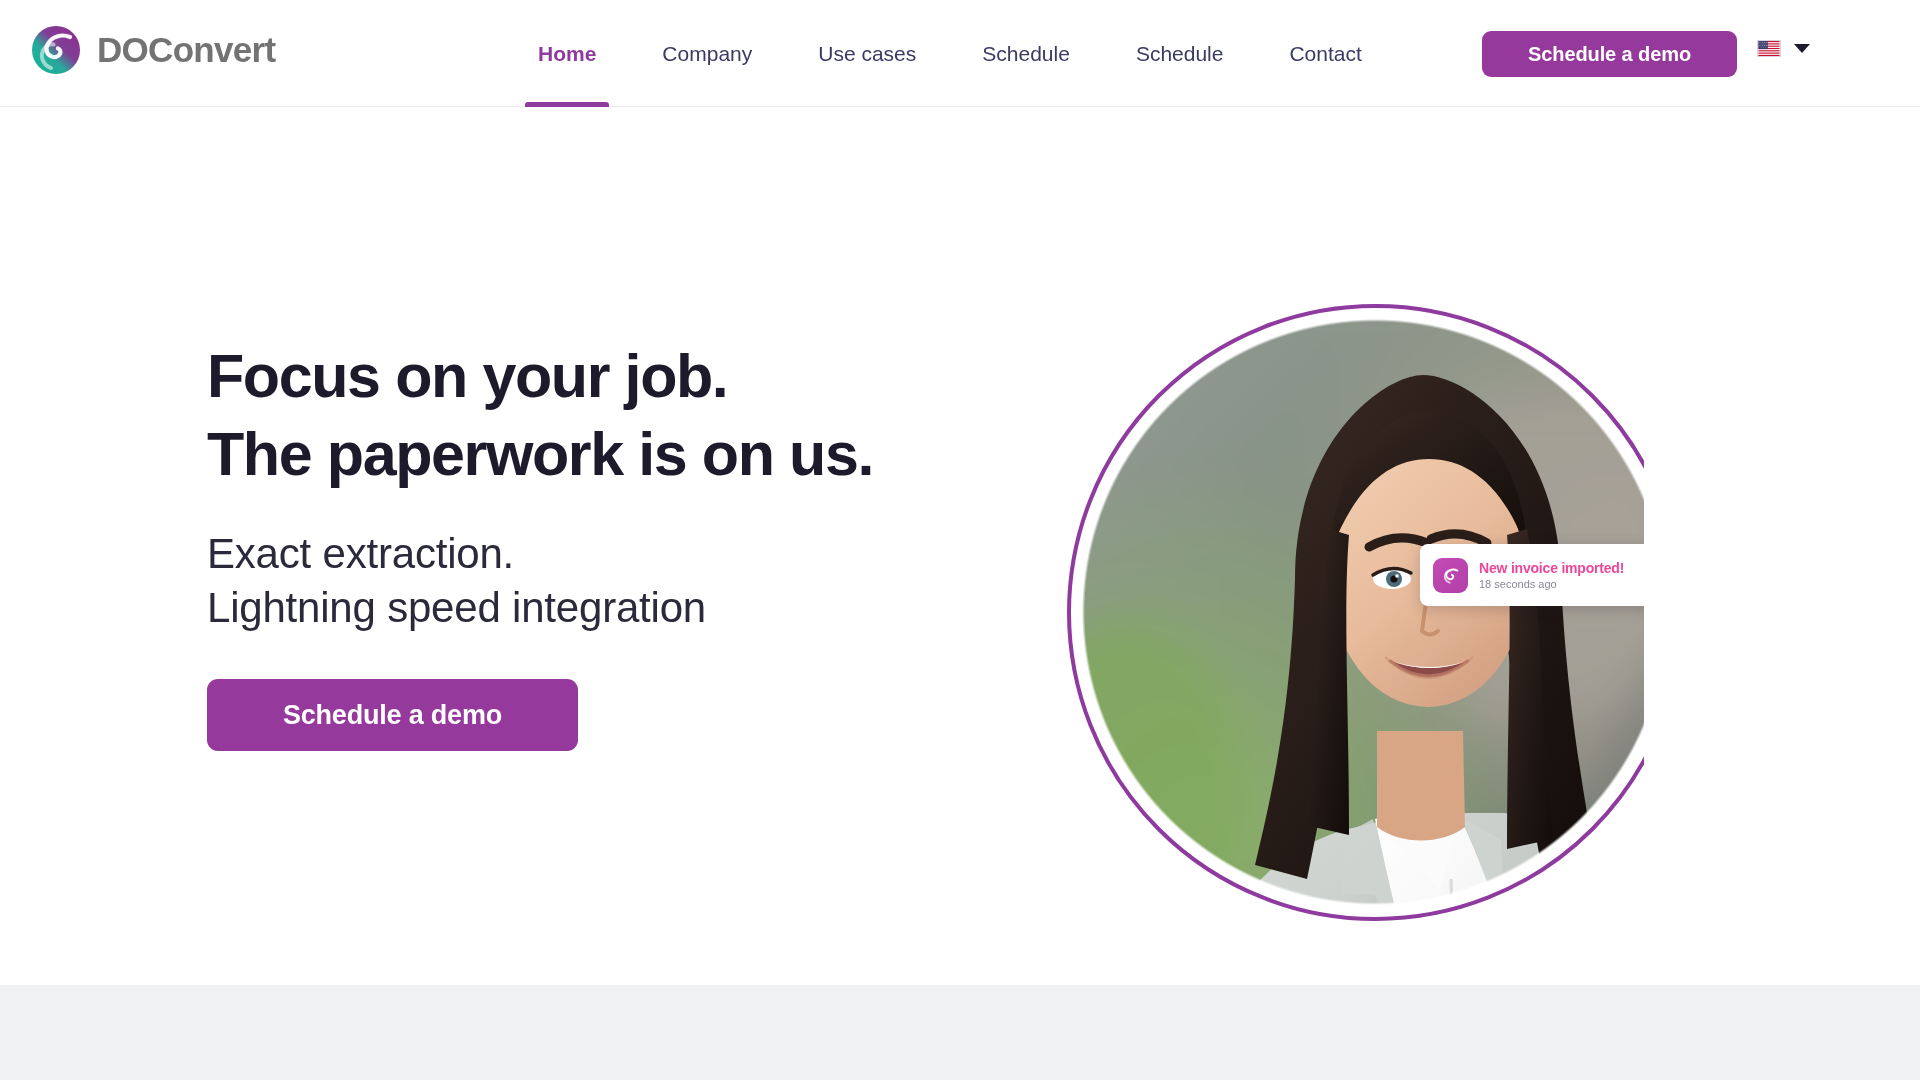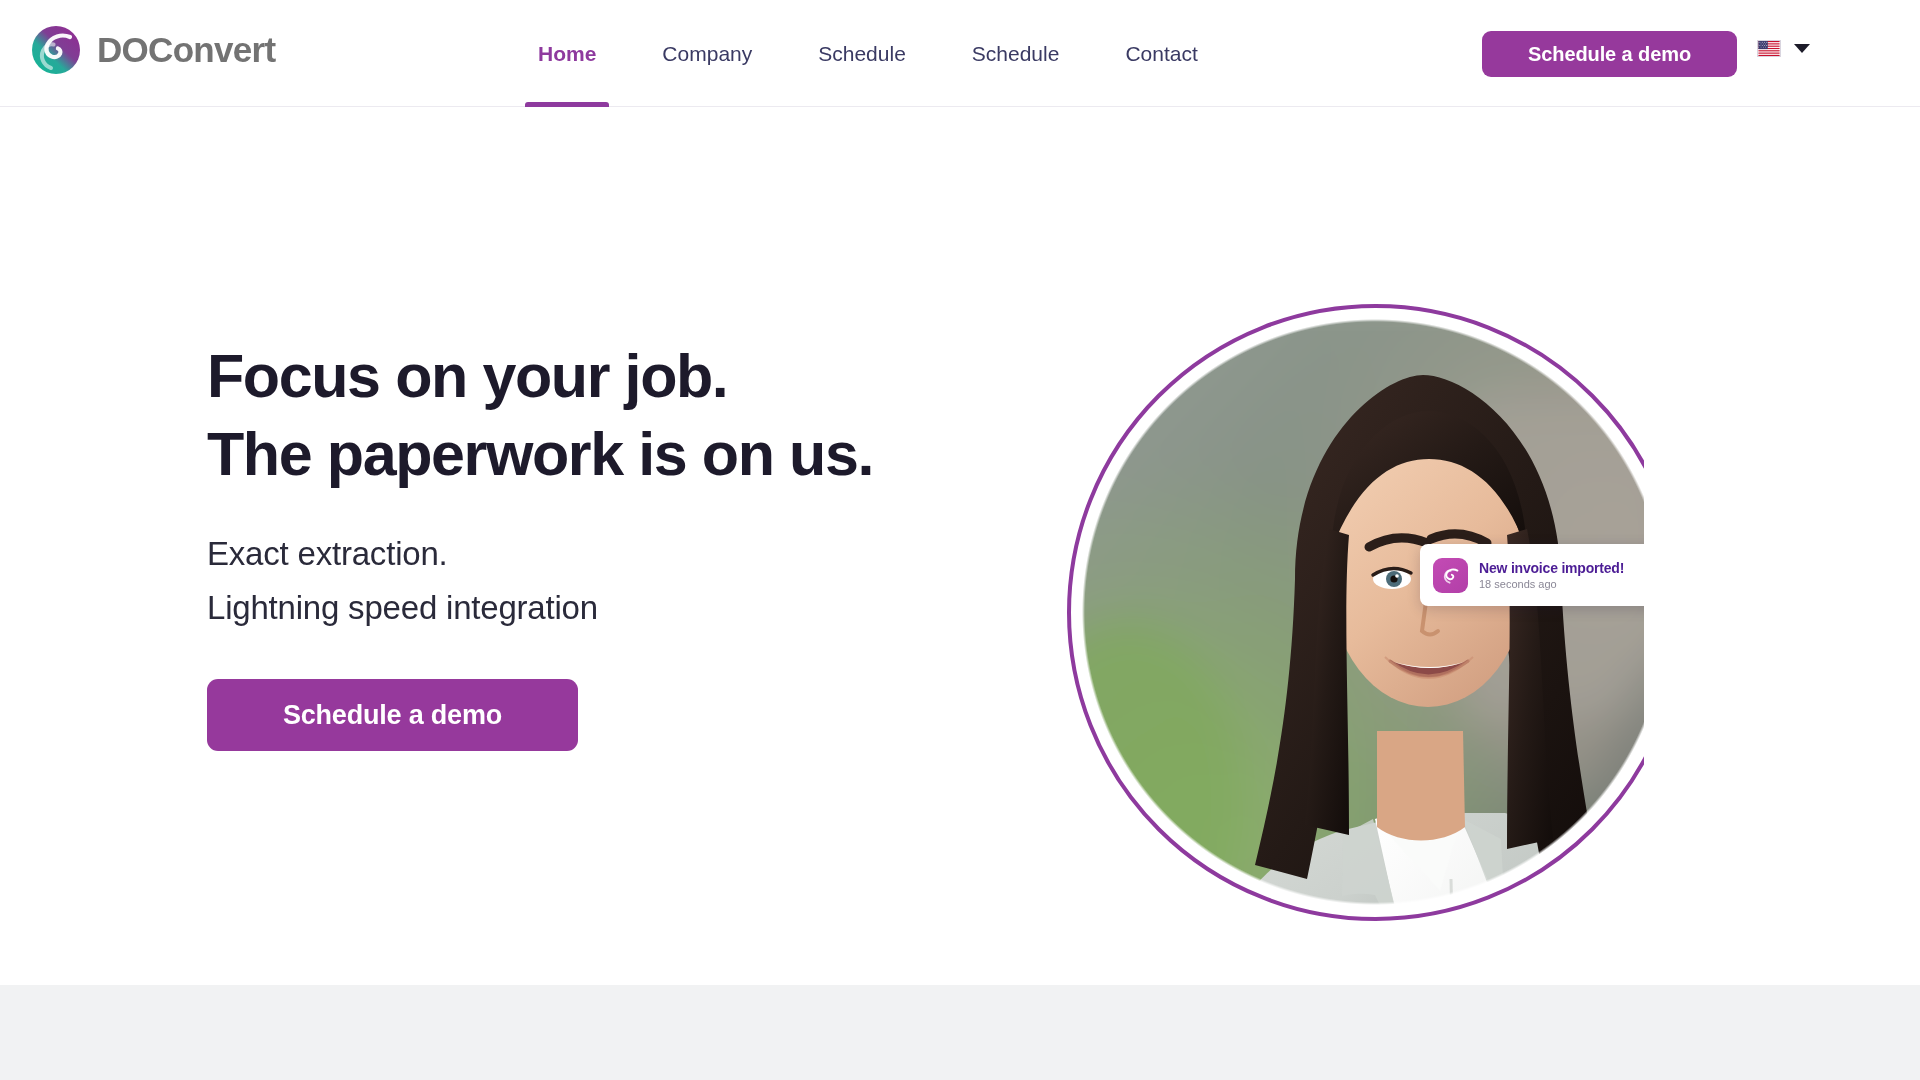--- a/index.html
+++ b/index.html
@@ -78,21 +78,21 @@
     overflow:hidden;
   }
   .hero-copy { position:absolute; left:207px; top:230px; width:730px; }
   .headline {
     font-size:61px; line-height:78px; font-weight:700;
     color:#1d1a2b; letter-spacing:-1.4px;
     white-space:pre-line;
   }
   .subhead {
     margin-top:34px;
-    font-size:33px; line-height:54px; font-weight:400;
+    font-size:42px; line-height:54px; font-weight:400;
     color:#2a2a3a; letter-spacing:-0.2px;
     white-space:pre-line;
   }
   .cta-hero {
     margin-top:44px;
     width:371px; height:72px;
     background:#96399c; color:#ffffff;
     border:none; border-radius:11px;
     font-family:"Liberation Sans", sans-serif;
     font-size:27px; font-weight:700; letter-spacing:-0.2px;
@@ -129,21 +129,21 @@
     box-shadow:0 3px 14px rgba(30,20,50,0.20);
     display:flex; align-items:center; gap:11px;
     padding:0 13px;
   }
   .notif-icon {
     width:35px; height:35px; border-radius:9px;
     background:linear-gradient(145deg,#c34bb4,#b23fa8);
     display:flex; align-items:center; justify-content:center; flex:0 0 auto;
   }
   .notif-text { display:flex; flex-direction:column; gap:2px; min-width:0; }
-  .notif-title { font-size:14px; font-weight:700; color:#4c1d95; letter-spacing:-0.2px; white-space:nowrap; }
+  .notif-title { font-size:14px; font-weight:700; color:#ec4899; letter-spacing:-0.2px; white-space:nowrap; }
   .notif-time  { font-size:11px; font-weight:400; color:#8a8796; white-space:nowrap; }
 
   
   .next-section {
     position:absolute; top:985px; left:0;
     width:1920px; height:95px;
     background:#f1f2f3;
   }
 </style>
 </head>
@@ -172,20 +172,21 @@
         <path d="M14.5 40.5c7.8 4.4 18.4 1.8 22.9-5.6" fill="none" stroke="url(#lg2)" stroke-width="0"></path>
         <path d="M22 45c-7.5-2.6-11-10.4-8-17.4 2-4.6 6.6-7.2 10.6-6.1" fill="none" stroke="#ffffff" stroke-width="4" stroke-linecap="round" opacity="0.55"></path>
       </svg>
     </span>
     <span class="brand-name">DOConvert</span>
   </a>
 
   <nav class="nav">
     <div class="nav-item active">Home</div>
     <div class="nav-item">Company</div>
+    <div class="nav-item">Use cases</div>
     <div class="nav-item">Schedule</div>
     <div class="nav-item">Schedule</div>
     <div class="nav-item">Contact</div>
   </nav>
 
   <button class="cta-header">Schedule a demo</button>
 
   <div class="locale">
     <span>
       <svg class="flag" viewBox="0 0 24 17" aria-hidden="true">

